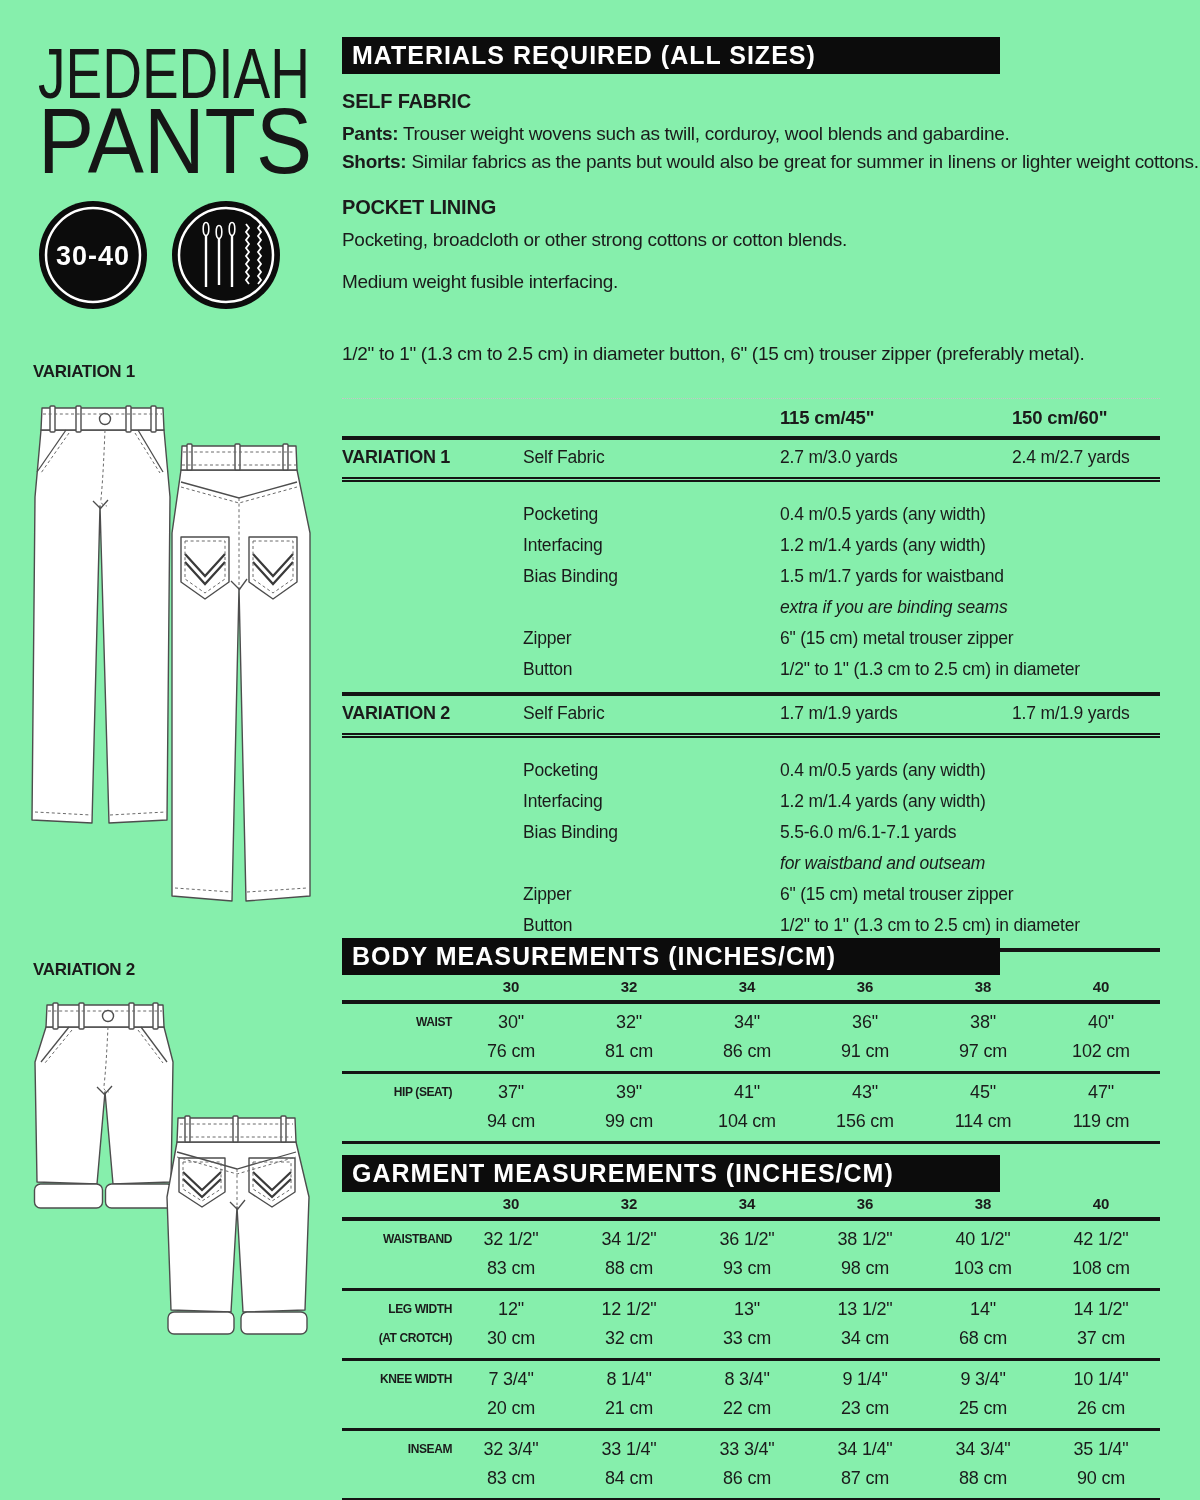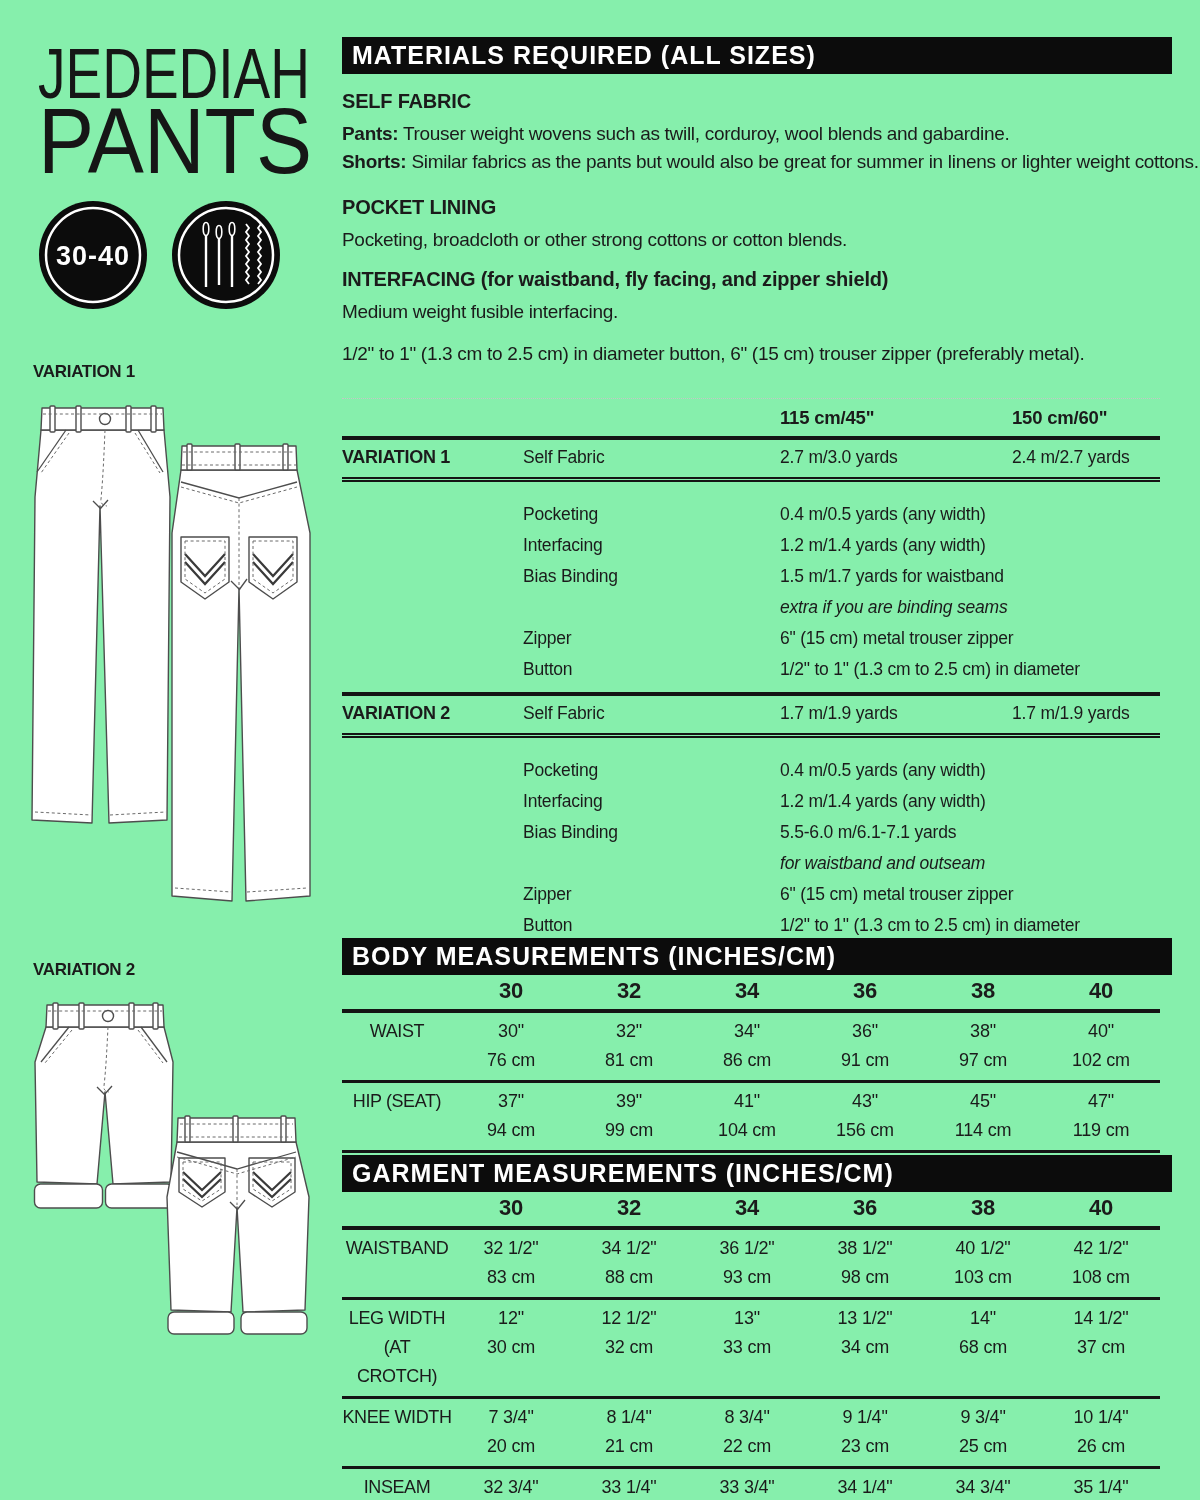--- a/index.html
+++ b/index.html
@@ -1,20 +1,20 @@
 <!DOCTYPE html>
 <html><head>
 <meta charset="utf-8">
 <style>
   html,body{margin:0;padding:0;background:#e9e9e9;}
   .page{position:relative;width:1200px;height:1500px;background:#86efac;overflow:hidden;
         font-family:"Liberation Sans",sans-serif;color:#1b1b1b;margin:0 auto;}
   .abs{position:absolute;}
   
-  .black-bar{position:absolute;left:342px;width:830px;height:37px;background:#0c0c0c;color:#fff;
+  .black-bar{position:absolute;left:342px;width:658px;height:37px;background:#0c0c0c;color:#fff;
              display:flex;align-items:center;padding-left:10px;box-sizing:border-box;
              font-weight:bold;font-size:25px;letter-spacing:1px;white-space:nowrap;}
   
   .sec{position:absolute;left:342px;width:832px;}
   .sec-h{font-size:20px;font-weight:bold;letter-spacing:-0.2px;margin:0 0 7px 0;white-space:nowrap;}
   .sec-line{font-size:19px;letter-spacing:-0.3px;line-height:28px;white-space:nowrap;}
   .lead{font-weight:bold;}
   
   .mtable{position:absolute;left:342px;top:398px;width:818px;border-top:1px dotted #c6c6c6;
           border-bottom:4px solid #141414;font-size:17.5px;letter-spacing:-0.2px;}
@@ -24,26 +24,26 @@
            border-bottom:5px double #141414;align-items:baseline;}
   .mt-vrow .vlabel{font-weight:bold;font-size:18px;letter-spacing:-0.3px;}
   .v2row{border-top:4px solid #141414;}
   .mt-items{padding:17px 0 7px 0;}
   .mt-item{display:grid;grid-template-columns:181px 257px 1fr;line-height:31px;}
   .note{font-style:italic;}
   .note:empty{display:none;}
   
   .measure{position:absolute;left:342px;width:818px;border-collapse:collapse;table-layout:fixed;
            font-size:18px;letter-spacing:-0.2px;}
-  .measure thead th{font-weight:bold;font-size:22px;text-align:center;padding:0 0 5px 0;
+  .measure thead th{font-weight:bold;font-size:15px;text-align:center;padding:0 0 5px 0;
                     border-bottom:4px solid #141414;margin-top:48px;}
   .measure thead th.rowlabel-head{text-align:left;}
   .measure tbody td{text-align:center;vertical-align:top;line-height:29px;padding:4px 0 5px 0;
                     border-bottom:3px solid #141414;}
-  .measure td.rowlabel{text-align:center;font-weight:normal;font-size:18px;letter-spacing:-0.4px;}
+  .measure td.rowlabel{text-align:right;font-weight:bold;font-size:12px;letter-spacing:-0.4px;}
   
   .var-label{position:absolute;left:33px;font-size:17px;font-weight:bold;letter-spacing:-0.3px;white-space:nowrap;}
   .draw{position:absolute;}
   svg text{font-family:"Liberation Sans",sans-serif;}
 </style>
 </head>
 <body>
 
 <div class="page">
 
@@ -200,21 +200,20 @@
     <div class="sec-line"><span class="lead">Pants:</span><span> Trouser weight wovens such as twill, corduroy, wool blends and gabardine.</span></div>
     <div class="sec-line"><span class="lead">Shorts:</span><span> Similar fabrics as the pants but would also be great for summer in linens or lighter weight cottons.</span></div>
   </div>
 
   <div class="sec" style="top:196px">
     <div class="sec-h">POCKET LINING</div>
     <div class="sec-line">Pocketing, broadcloth or other strong cottons or cotton blends.</div>
   </div>
 
   <div class="sec" style="top:268px">
-    <div class="sec-h">INTERFACING (for waistband, fly facing, and zipper shield)</div>
     <div class="sec-line">Medium weight fusible interfacing.</div>
   </div>
 
   <div class="sec" style="top:340px">
     <div class="sec-line">1/2" to 1" (1.3 cm to 2.5 cm) in diameter button, 6" (15 cm) trouser zipper (preferably metal).</div>
   </div>
 
   <div class="mtable">
     <div class="mt-head">
       <div></div>

